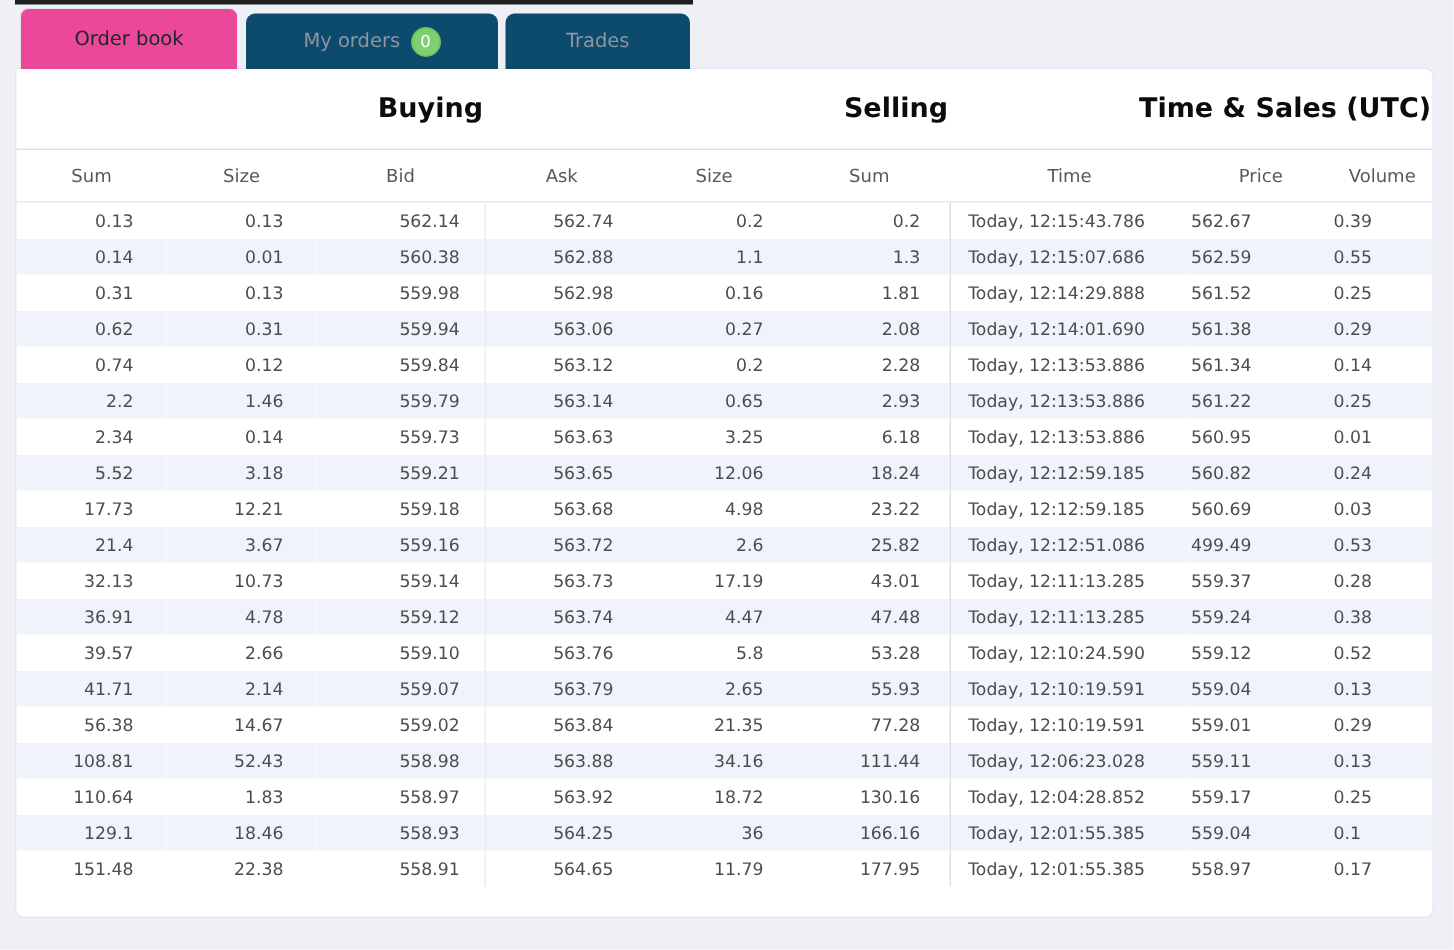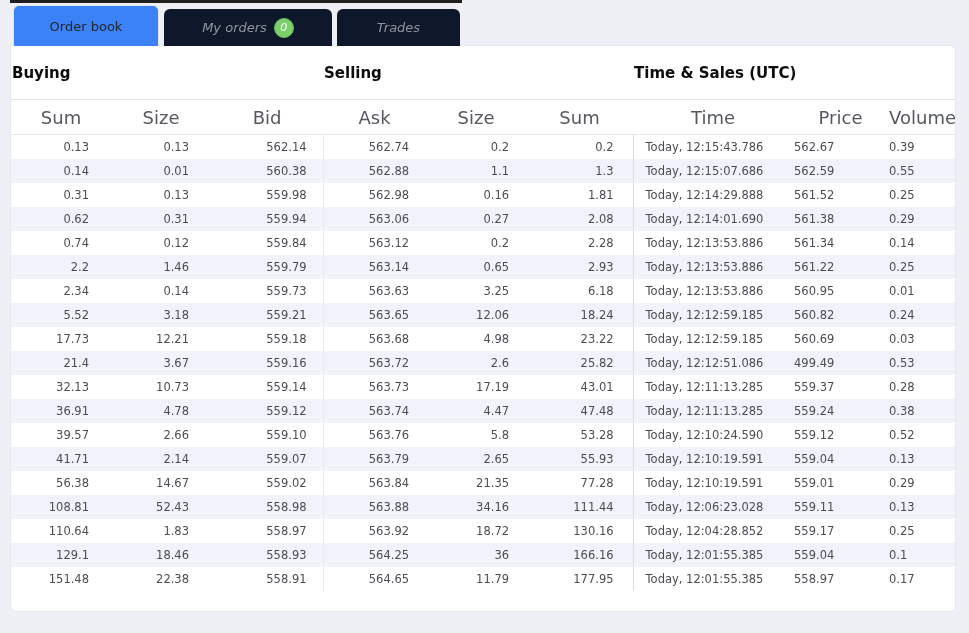--- a/index.html
+++ b/index.html
@@ -21,29 +21,28 @@
   }
   .tab{
     border-radius:6px 6px 0 0;
     display:flex;align-items:center;justify-content:center;
     font-size:13px;
     cursor:pointer;
     box-sizing:border-box;
   }
   .tab.active{
     width:146px;height:41px;
-    background:#3b82f6;
+    background:#ec4899;
     border:1px solid #e3e6ea;border-bottom:none;
     color:#21262b;
   }
   .tab.inactive{
     height:37px;
-    background:#0f172a;
+    background:#0c4a6e;
     color:#8f959e;
-    font-style:italic;
   }
   .tab-myorders{width:168px;}
   .tab-trades{width:123px;}
   .badge{
     display:inline-block;
     width:18px;height:18px;margin-left:7px;
     border-radius:50%;
     background:#7ed06e;
     border:1px solid #69bf5b;
     color:#ffffff;
@@ -59,27 +58,27 @@
     box-sizing:border-box;
     overflow:hidden;
   }
   table{
     width:100%;
     border-collapse:collapse;
     table-layout:fixed;
   }
   thead tr.sections th{
     height:51px;
-    font-size:15px;font-weight:bold;color:#0c0c0c;
-    text-align:left;vertical-align:middle;
+    font-size:18px;font-weight:bold;color:#0c0c0c;
+    text-align:right;vertical-align:middle;
     border-bottom:1px solid #dfe2e6;
   }
   thead tr.cols th{
     height:32px;
-    font-size:18px;font-weight:normal;color:#55595f;
+    font-size:12px;font-weight:normal;color:#55595f;
     text-align:center;vertical-align:middle;
     border-bottom:1px solid #e6e8eb;
   }
   tbody td{
     height:22px;line-height:22px;
     font-size:11.5px;color:#4a4d52;
     white-space:nowrap;overflow:hidden;
   }
   tbody tr:nth-child(even){background:#f0f3f9;}
   tbody td:nth-child(-n+6){text-align:right;}

